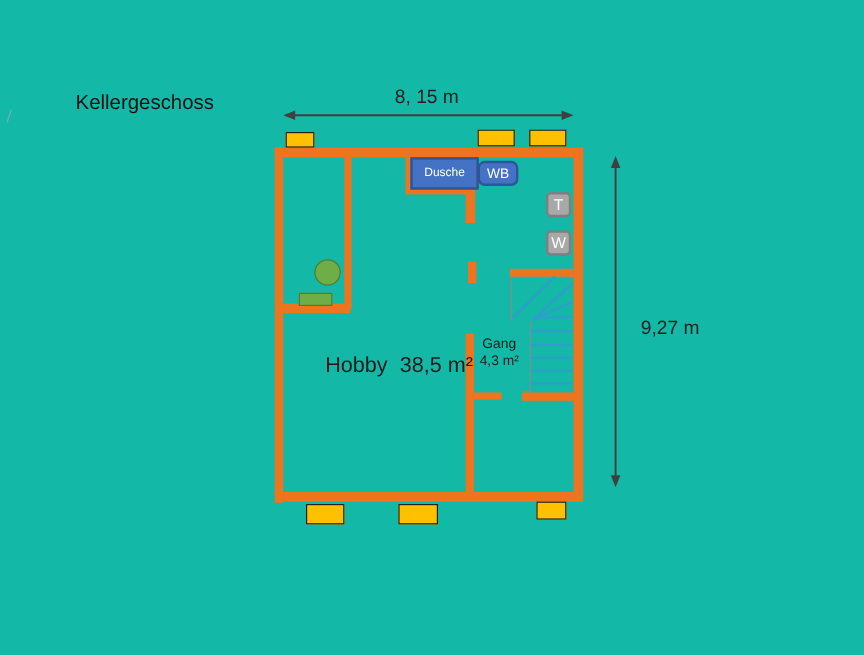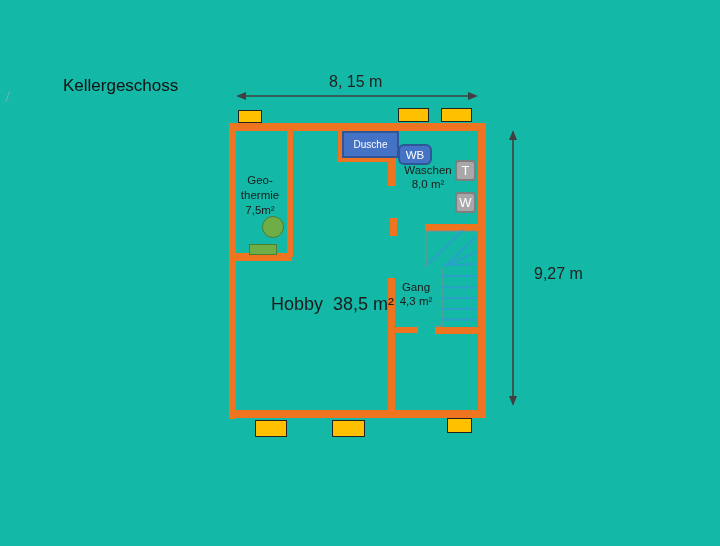--- a/index.html
+++ b/index.html
@@ -81,42 +81,33 @@
   <div class="window" style="left:238px;top:110px;width:24px;height:13px;"></div>
   <div class="window" style="left:398px;top:108px;width:31px;height:14px;"></div>
   <div class="window" style="left:441px;top:108px;width:31px;height:14px;"></div>
   <div class="window" style="left:255px;top:420px;width:32px;height:17px;"></div>
   <div class="window" style="left:332px;top:420px;width:33px;height:17px;"></div>
   <div class="window" style="left:447px;top:418px;width:25px;height:15px;"></div>
 
   <div class="fixture-blue" style="left:342px;top:131px;width:57px;height:27px;font-size:10px;">
     <span>Dusche</span>
   </div>
-  <div class="fixture-blue" style="left:398px;top:144px;width:34px;height:21px;border-radius:6px;font-size:11.5px;">
+  <div class="fixture-blue" style="left:398px;top:134px;width:34px;height:21px;border-radius:6px;font-size:11.5px;">
     <span>WB</span>
   </div>
   <div class="appliance" style="left:455px;top:160px;">
     <span>T</span>
   </div>
   <div class="appliance" style="left:455px;top:192px;">
     <span>W</span>
   </div>
   <div class="green-circle"></div>
   <div class="green-rect"></div>
 
-  <div class="room-label geo-lines" style="left:225px;top:173px;width:70px;">
-    <div>Geo-</div>
-    <div>thermie</div>
-    <div>7,5m²</div>
-  </div>
   <div class="room-label wide" style="left:271px;top:298px;text-align:left;">Hobby  38,5 m²</div>
-  <div class="room-label" style="left:393px;top:164px;width:70px;">
-    <div>Waschen</div>
-    <div>8,0 m²</div>
-  </div>
   <div class="room-label" style="left:381px;top:280px;width:70px;line-height:14px;">
     <div>Gang</div>
     <div>4,3 m²</div>
   </div>
 
   <svg class="overlay-svg" width="720" height="546" viewBox="0 0 720 546">
 
     <g stroke="#404040" fill="#404040">
       <line x1="243" y1="96" x2="471" y2="96" stroke-width="1.6"></line>
       <polygon points="236,96 246,92 246,100" stroke="none"></polygon>

